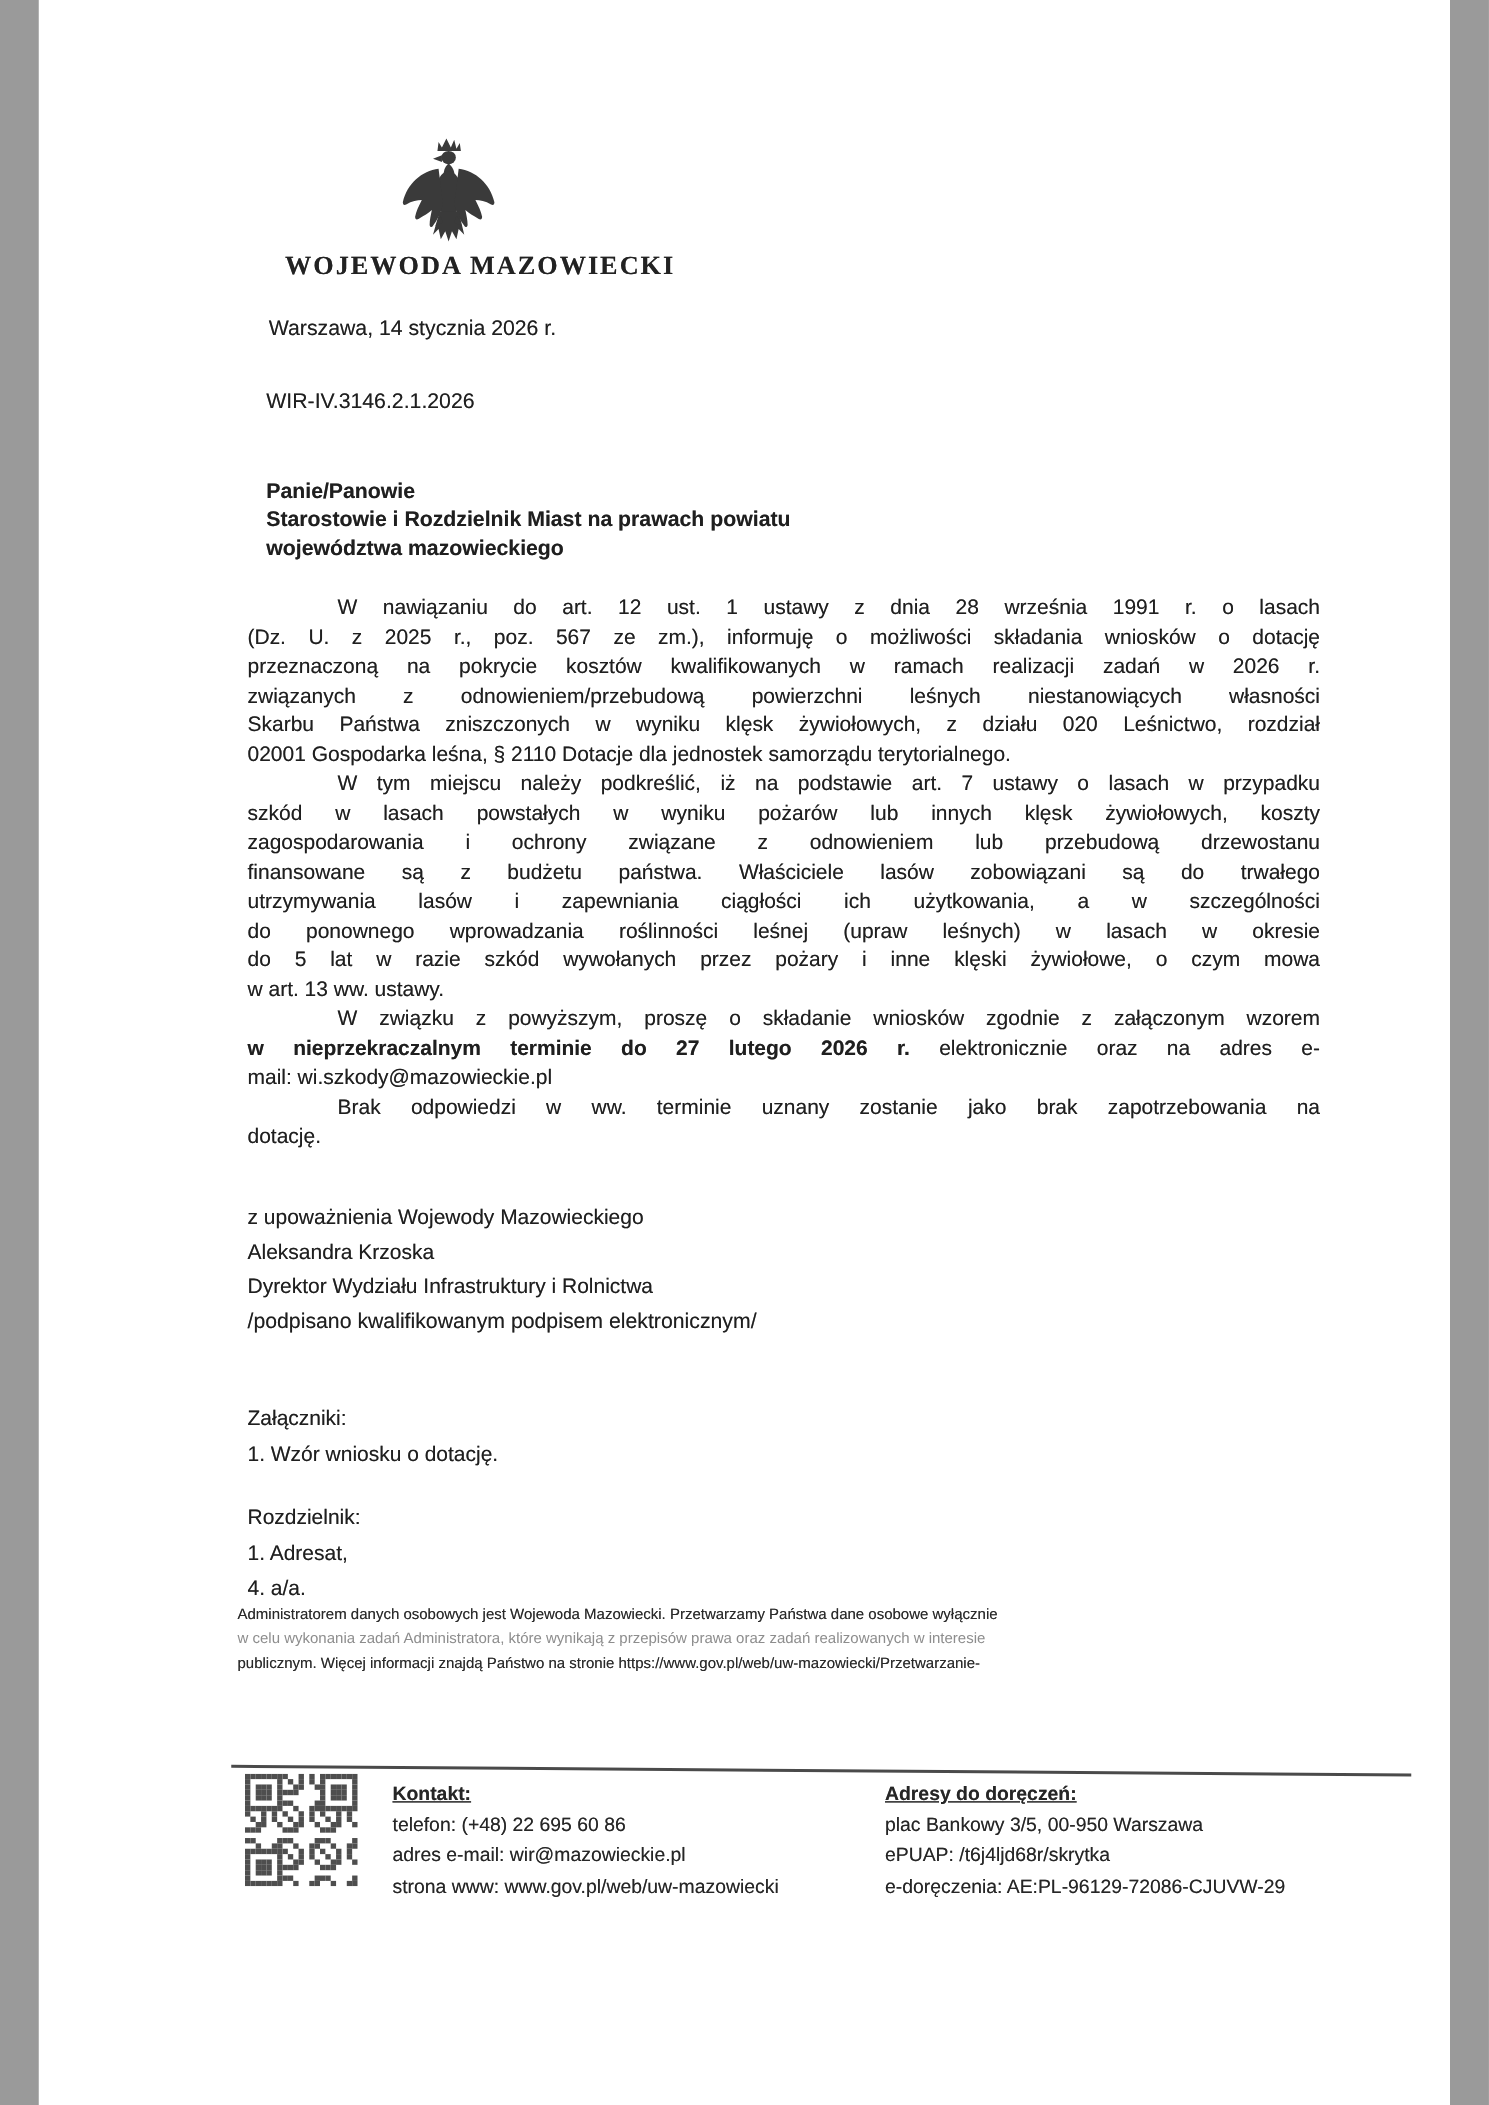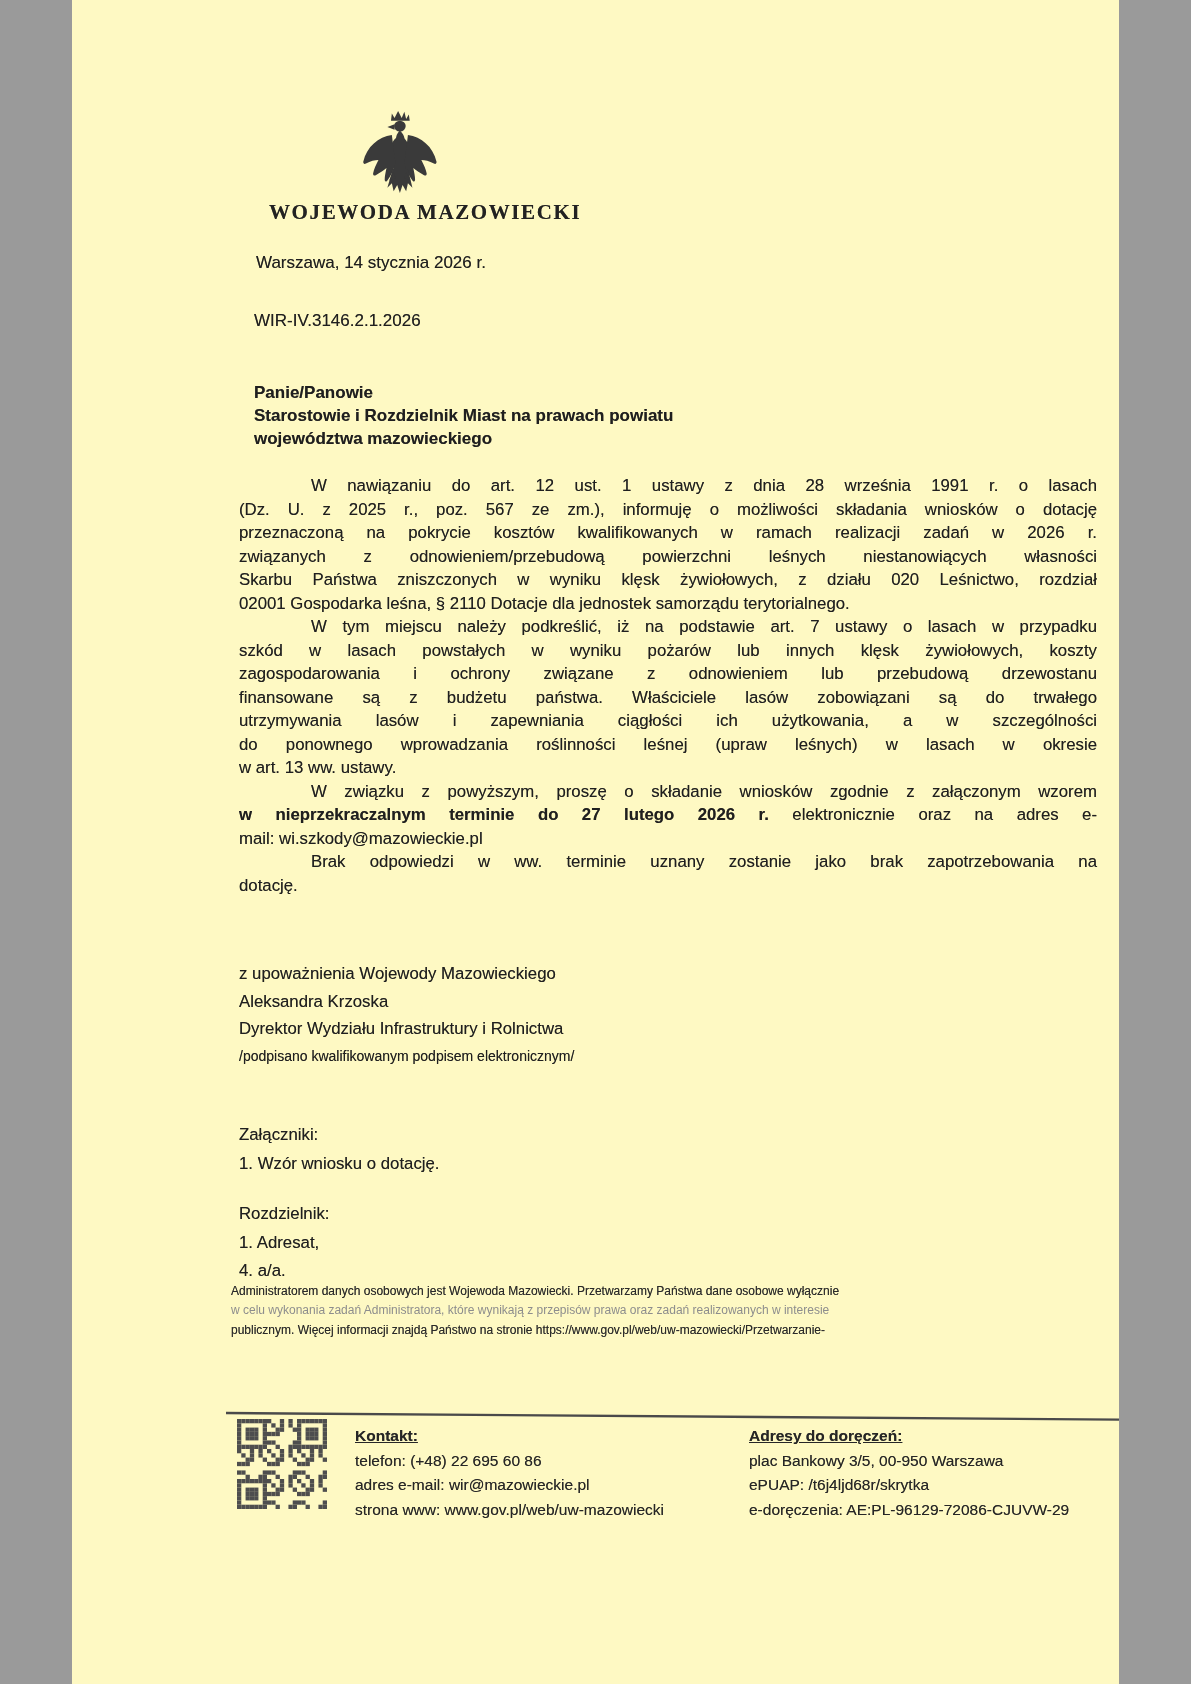--- a/index.html
+++ b/index.html
@@ -1,38 +1,38 @@
 <!DOCTYPE html>
 <html lang="pl"><head>
 <meta charset="utf-8">
 <style>
   html,body{margin:0;padding:0;background:#9a9a9a;}
   .page{
-    position:relative;width:1047px;height:1684px;margin:0 auto;
-    background:#fef9c3;color:#1f1f1f;overflow:hidden;
+    position:relative;width:1129px;height:1684px;margin:0 auto;
+    background:#ffffff;color:#1f1f1f;overflow:hidden;
     font-family:"Liberation Sans","DejaVu Sans",sans-serif;
     text-shadow:0 0 .4px rgba(20,20,20,.55);
   }
   .abs{position:absolute;}
   
   .emblem{left:285px;top:106px;width:84px;height:92px;}
   .office{left:197px;top:200px;font-family:"Liberation Serif","DejaVu Serif",serif;
     font-size:21px;font-weight:700;letter-spacing:1.6px;color:#222;}
   .pdate{left:184px;top:253px;font-size:17px;}
   .refno{left:182px;top:311px;font-size:17px;}
   .addressee{left:182px;top:381px;font-size:17px;font-weight:700;line-height:23px;}
   
   .body-text{left:167px;top:474px;width:858px;font-size:16.8px;line-height:23.5px;}
   .body-text .ln{text-align:justify;text-align-last:justify;}
   .body-text .ln.left{text-align-last:left;}
   .body-text .ln.ind{text-indent:72px;}
   .b{font-weight:700;}
   
   .signature{left:167px;top:960px;font-size:16.8px;line-height:27.5px;}
-  .signature .small{font-size:14px;text-align:right;}
+  .signature .small{font-size:17px;text-align:right;}
   
   .attachments{left:167px;top:1120px;font-size:16.8px;line-height:29px;}
   .distribution{left:167px;top:1200px;font-size:16.8px;line-height:28.5px;}
   
   .privacy{left:159px;top:1282px;width:880px;font-size:12px;line-height:19.3px;color:#2a2a2a;}
   .privacy .faded{color:#8d8d8d;text-shadow:none;}
   
   .sepline{left:152px;top:1410px;width:948px;height:14px;}
   .qr{left:164px;top:1419px;width:92px;height:90px;}
   .fcol{font-size:15.5px;line-height:24.5px;color:#262626;}
@@ -79,20 +79,21 @@
       <div class="ln">przeznaczoną na pokrycie kosztów kwalifikowanych w ramach realizacji zadań w 2026 r.</div>
       <div class="ln">związanych z odnowieniem/przebudową powierzchni leśnych niestanowiących własności</div>
       <div class="ln">Skarbu Państwa zniszczonych w wyniku klęsk żywiołowych, z działu 020 Leśnictwo, rozdział</div>
       <div class="ln left">02001 Gospodarka leśna, § 2110 Dotacje dla jednostek samorządu terytorialnego.</div>
       <div class="ln ind">W tym miejscu należy podkreślić, iż na podstawie art. 7 ustawy o lasach w przypadku</div>
       <div class="ln">szkód w lasach powstałych w wyniku pożarów lub innych klęsk żywiołowych, koszty</div>
       <div class="ln">zagospodarowania i ochrony związane z odnowieniem lub przebudową drzewostanu</div>
       <div class="ln">finansowane są z budżetu państwa. Właściciele lasów zobowiązani są do trwałego</div>
       <div class="ln">utrzymywania lasów i zapewniania ciągłości ich użytkowania, a w szczególności</div>
       <div class="ln">do ponownego wprowadzania roślinności leśnej (upraw leśnych) w lasach w okresie</div>
+      <div class="ln">do 5 lat w razie szkód wywołanych przez pożary i inne klęski żywiołowe, o czym mowa</div>
       <div class="ln left">w art. 13 ww. ustawy.</div>
       <div class="ln ind">W związku z powyższym, proszę o składanie wniosków zgodnie z załączonym wzorem</div>
       <div class="ln"><span class="b">w nieprzekraczalnym terminie do 27 lutego 2026 r.</span><span> elektronicznie oraz na adres e-</span></div>
       <div class="ln left">mail: wi.szkody@mazowieckie.pl</div>
       <div class="ln ind">Brak odpowiedzi w ww.  terminie uznany zostanie jako brak zapotrzebowania na</div>
       <div class="ln left">dotację.</div>
     </div>
 
   <div class="abs signature">
       <div class="ln">z upoważnienia Wojewody Mazowieckiego</div>

